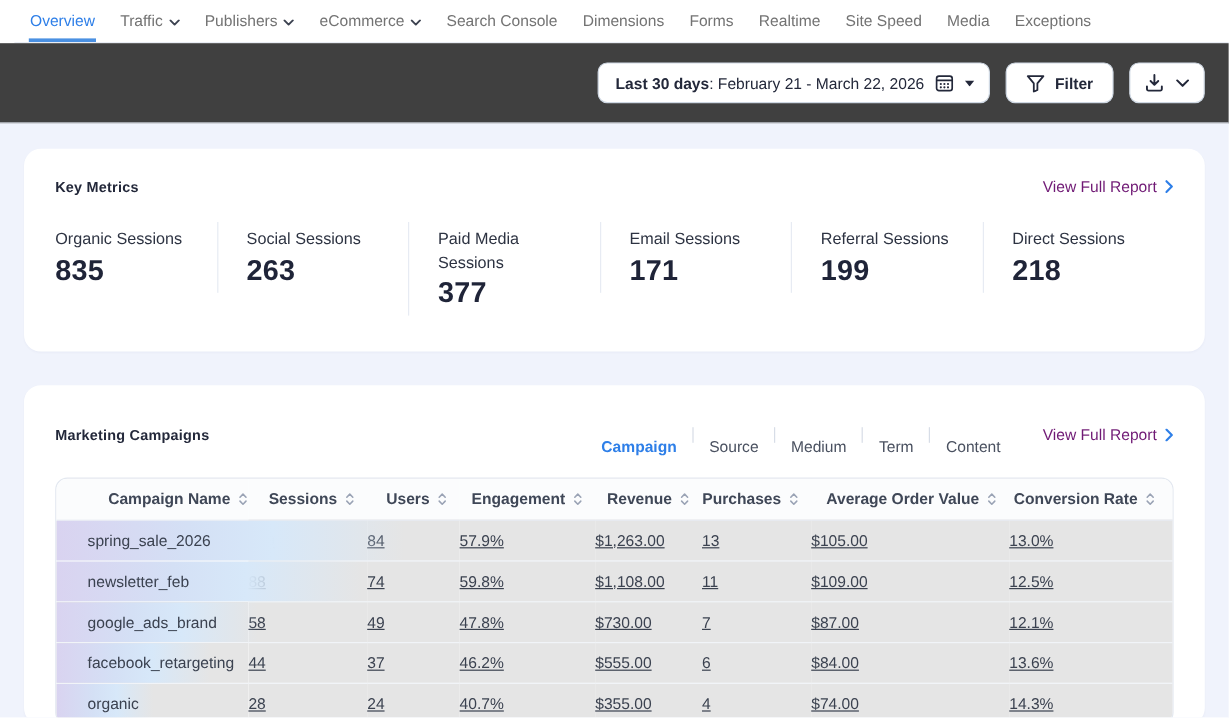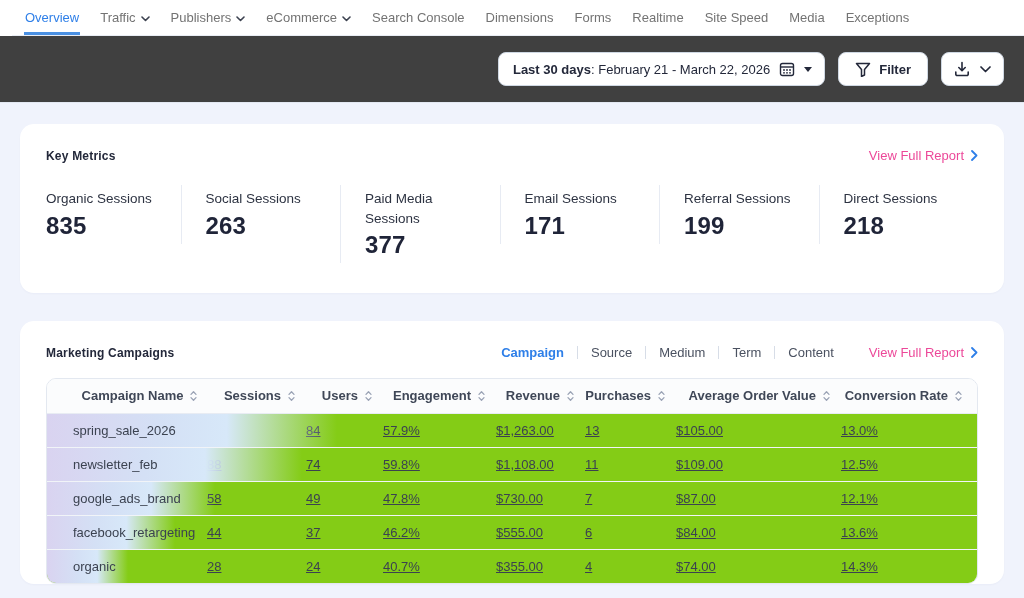--- a/index.html
+++ b/index.html
@@ -25,54 +25,54 @@
   .btn-filter { padding:0 16px; gap:8px; font-weight:600; }
   .btn-download { padding:0 12px; gap:10px; }
 
   
   .main { height:495px; background:#f0f3fc; padding:21px 20px 0; overflow:hidden; }
   .card { background:#fff; border-radius:14px; padding:24px 26px;
     box-shadow:0 1px 2px rgba(30,40,80,.03); }
   .card-head { display:flex; align-items:center; justify-content:space-between; }
   .card-title { font-size:12px; font-weight:600; color:#23283a; letter-spacing:.2px; }
   .view-link { display:flex; align-items:center; gap:7px; font-size:13px; font-weight:500;
-    color:#ec4899; cursor:pointer; white-space:nowrap; }
+    color:#701a75; cursor:pointer; white-space:nowrap; }
 
   
   .metrics-card { margin-bottom:28px; padding-bottom:30px; }
   .metrics-row { display:flex; align-items:flex-start; margin-top:22px; }
   .metric { flex:1; padding:4px 10px 4px 24px; border-left:1px solid #e7ebf3; }
   .metric:first-child { padding-left:0; border-left:none; }
   .metric-label { font-size:13.5px; font-weight:500; color:#2d3342; line-height:1.45;
     max-width:118px; margin-bottom:3px; }
   .metric-value { font-size:24px; font-weight:700; color:#1f2438; letter-spacing:.2px; }
 
   
   .campaigns-card { padding-bottom:0; }
   .head-right { display:flex; align-items:center; gap:22px; }
   .tabs { display:flex; align-items:center; }
-  .tab { font-size:13px; color:#4a5160; padding:0 13px; cursor:pointer; white-space:nowrap; }
+  .tab { font-size:13px; color:#4a5160; padding:0 13px; cursor:pointer; white-space:nowrap;margin-top:20px; }
   .tab:first-child { padding-left:0; }
   .tab.active { color:#2e7fe8; font-weight:700; }
   .tab-sep { width:1px; height:13px; background:#d7dde7; }
 
   
   .table-wrap { margin-top:18px; border:1px solid #e3e8f0; border-radius:10px; overflow:hidden; }
   table { width:932px; border-collapse:collapse; table-layout:fixed; }
   col.c-name{width:160px} col.c-sess{width:99px} col.c-users{width:77px}
   col.c-eng{width:113px} col.c-rev{width:89px} col.c-pur{width:91px}
   col.c-aov{width:165px} col.c-conv{width:138px}
   thead th { height:34px; background:#fbfcfd; border-bottom:1px solid #e8ecf3;
     font-size:13px; font-weight:600; color:#3f4757; }
   th .th-inner { display:flex; align-items:center; gap:6px; cursor:pointer; }
-  th.t-left .th-inner { justify-content:center; padding-left:26px; }
+  th.t-left .th-inner { justify-content:flex-end; padding-left:26px; }
   th.t-right .th-inner { justify-content:flex-end; padding-right:10px; }
   th.t-right:last-child .th-inner { padding-right:16px; }
   tbody td { height:34px; font-size:13px; color:#3b4250; border-bottom:1px solid #f1f4f8;
-    background:#84cc16; }
+    background:#e5e5e5; }
   tbody tr:last-child td { border-bottom:none; }
   td.t-right { text-align:left; padding-right:10px;text-decoration:underline; }
   td.t-right:last-child { padding-right:16px; }
   td.name-cell { position:relative; }
   .heat-bar { position:absolute; left:0; top:0; bottom:0; width:0;
     background:linear-gradient(90deg, #d9d3f0 0%, #d4e0f5 38%, #d7e8f9 62%, rgba(255,255,255,0) 100%); }
   .name-text { position:relative; z-index:1; padding-left:26px; }
 
   .icon { display:inline-flex; align-items:center; justify-content:center; }
 </style>

